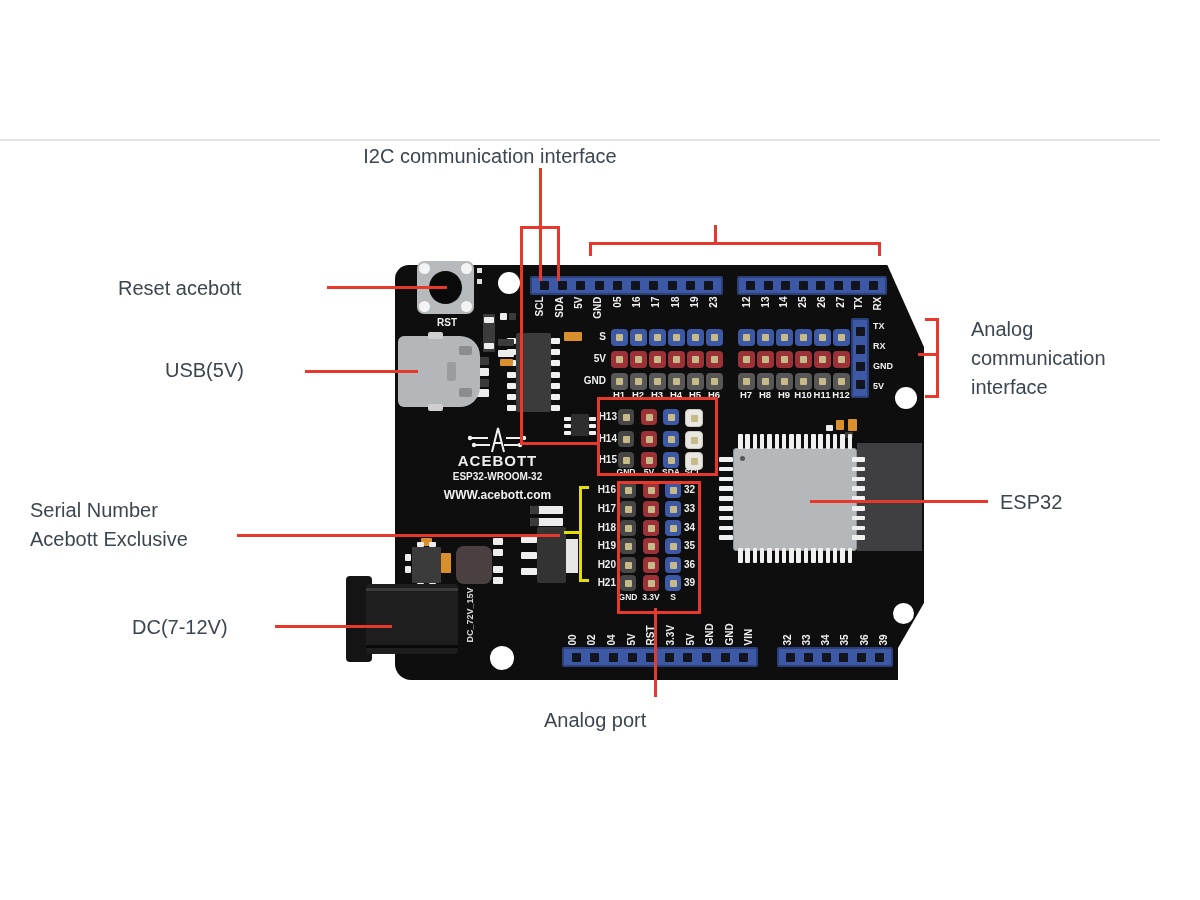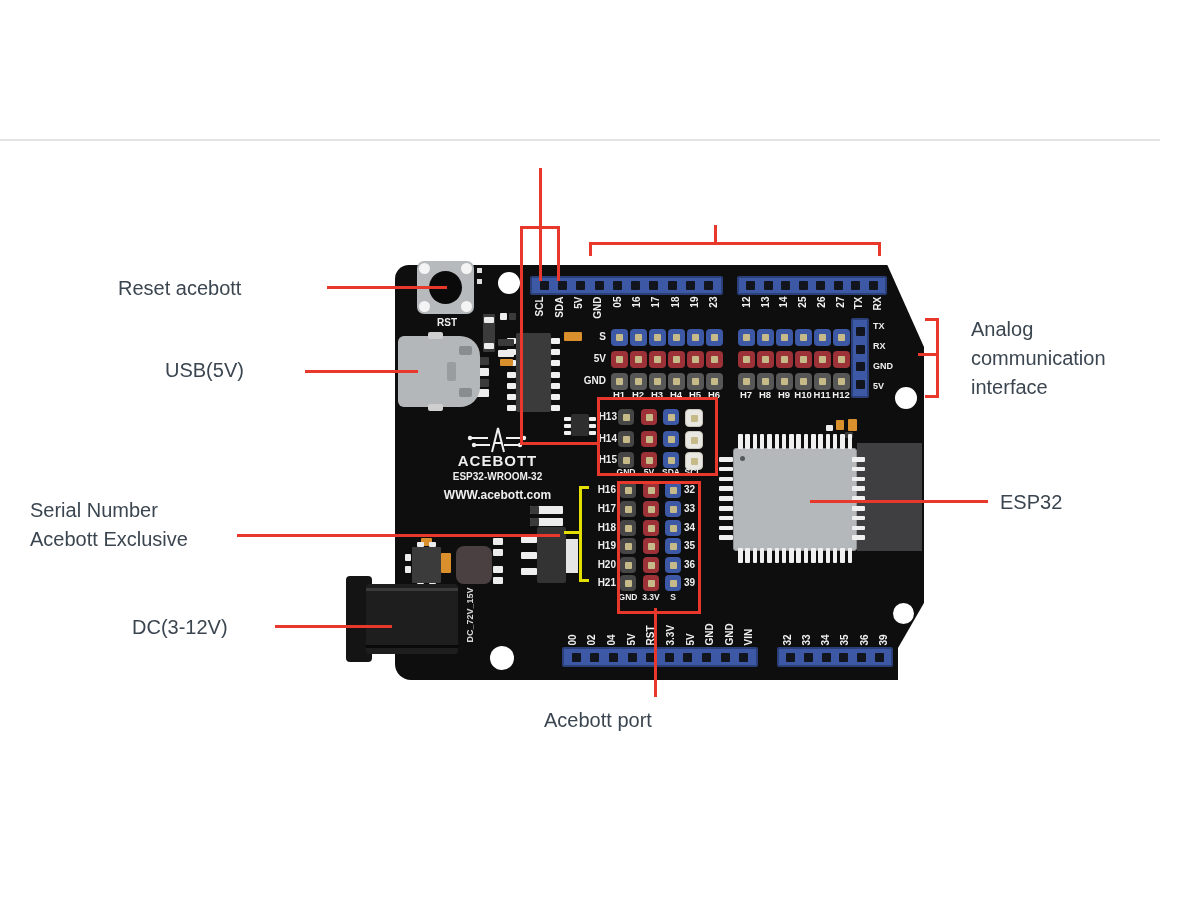--- a/index.html
+++ b/index.html
@@ -124,34 +124,35 @@
   <div class="red" style="left:918px;top:353px;width:21px;height:3px;"></div>
 
   <div class="redbox" style="left:617px;top:481px;width:78px;height:127px;"></div>
   <div class="red" style="left:654px;top:608px;width:3px;height:89px;"></div>
 
   <div class="yellow" style="left:579px;top:486px;width:3px;height:96px;"></div>
   <div class="yellow" style="left:579px;top:486px;width:10px;height:3px;"></div>
   <div class="yellow" style="left:579px;top:579px;width:10px;height:3px;"></div>
   <div class="yellow" style="left:564px;top:531px;width:16px;height:3px;"></div>
 
+  <div class="ann" style="left:340px;top:142px;width:300px;text-align:center;">I2C communication interface</div>
   <div class="ann" style="left:118px;top:274px;">Reset acebott</div>
   <div class="ann" style="left:165px;top:356px;">USB(5V)</div>
   <div class="ann" style="left:30px;top:496px;">
     <div>Serial Number</div>
     <div>Acebott Exclusive</div>
   </div>
-  <div class="ann" style="left:132px;top:613px;">DC(3-12V)</div>
+  <div class="ann" style="left:132px;top:613px;">DC(7-12V)</div>
   <div class="ann" style="left:1000px;top:488px;">ESP32</div>
   <div class="ann" style="left:971px;top:315px;">
     <div>Analog</div>
     <div>communication</div>
     <div>interface</div>
   </div>
-  <div class="ann" style="left:544px;top:706px;">Acebott port</div>
+  <div class="ann" style="left:544px;top:706px;">Analog port</div>
 
 <div class="strip" style="left: 530px; top: 276px; width: 189px; height: 15px;"></div>
     <div class="sq" style="left: 539.65px; top: 281px; width: 9px; height: 9px;"></div>
     <div class="sq" style="left: 557.95px; top: 281px; width: 9px; height: 9px;"></div>
     <div class="sq" style="left: 576.25px; top: 281px; width: 9px; height: 9px;"></div>
     <div class="sq" style="left: 594.55px; top: 281px; width: 9px; height: 9px;"></div>
     <div class="sq" style="left: 612.85px; top: 281px; width: 9px; height: 9px;"></div>
     <div class="sq" style="left: 631.15px; top: 281px; width: 9px; height: 9px;"></div>
     <div class="sq" style="left: 649.45px; top: 281px; width: 9px; height: 9px;"></div>
     <div class="sq" style="left: 667.75px; top: 281px; width: 9px; height: 9px;"></div>

